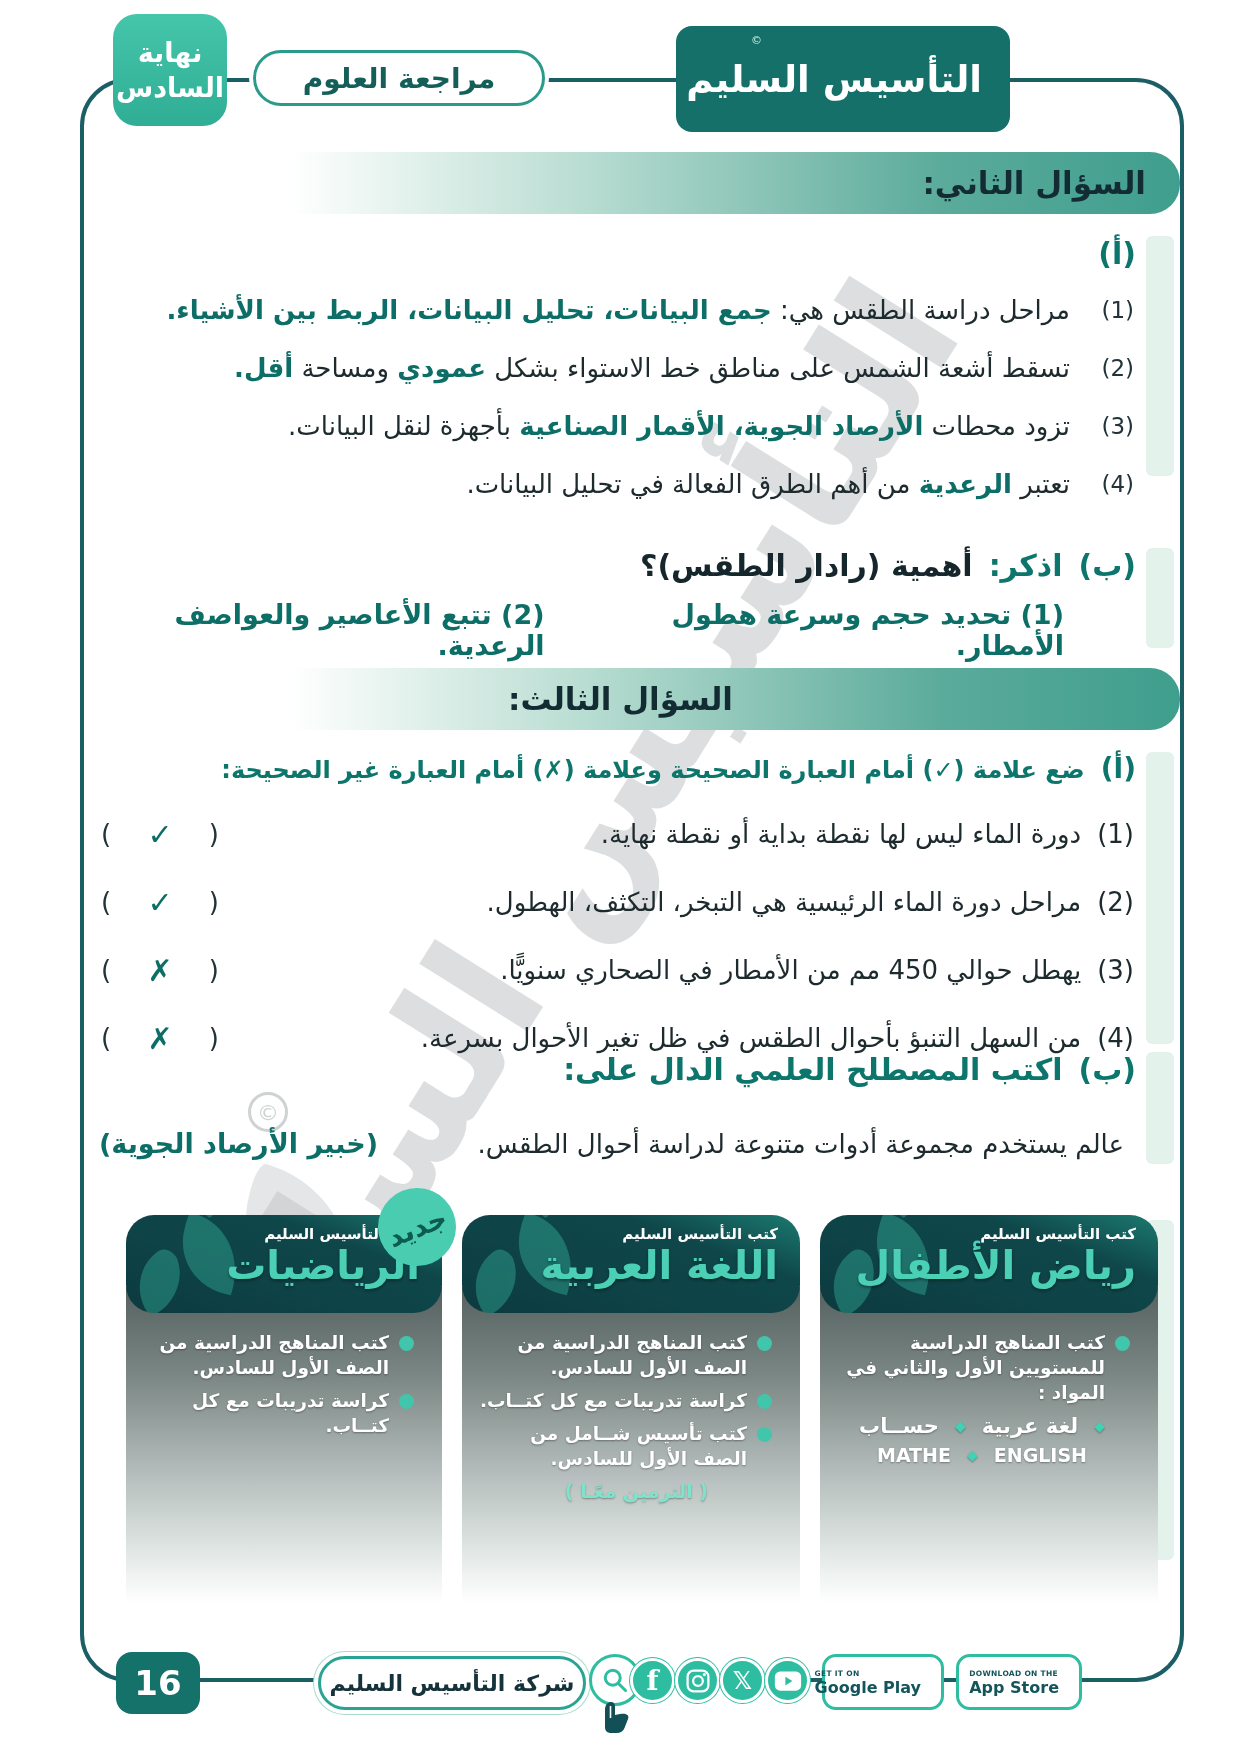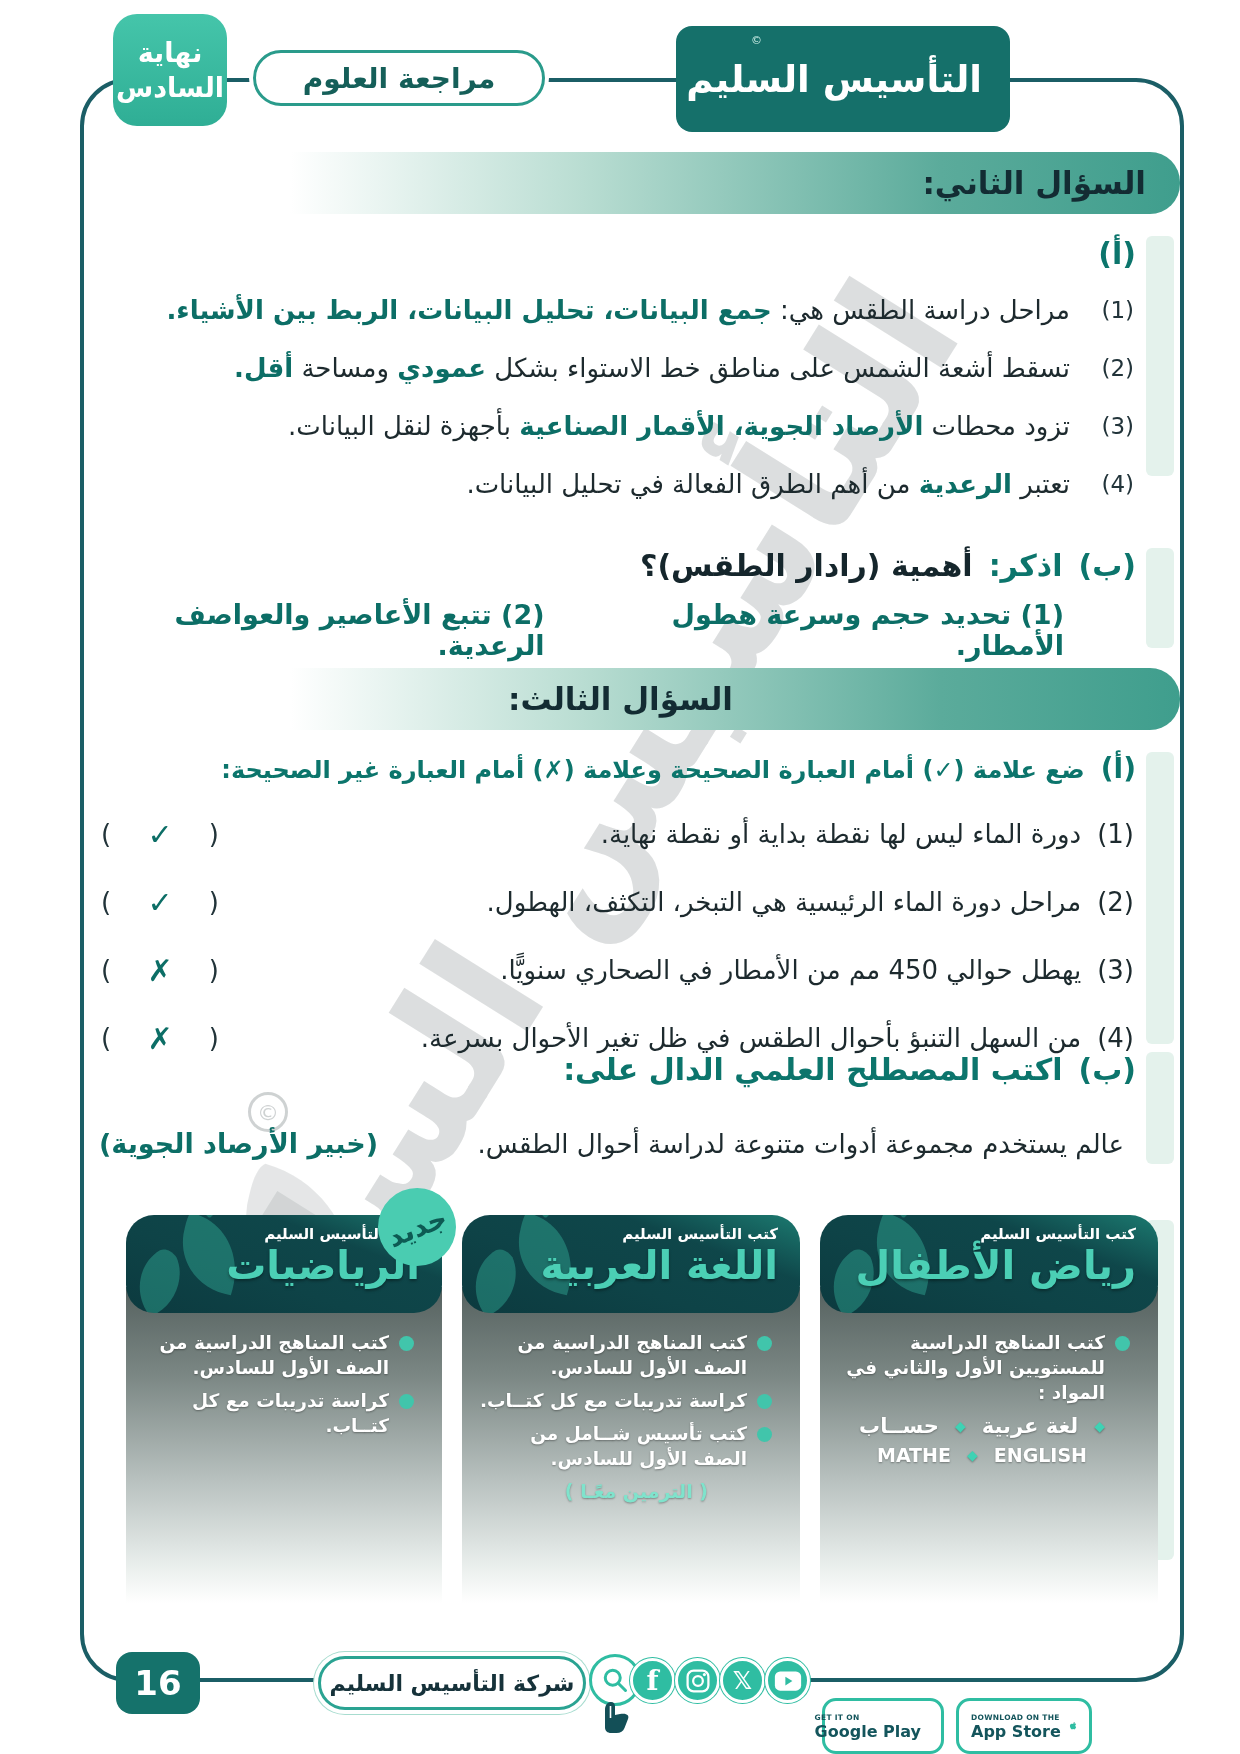--- a/index.html
+++ b/index.html
@@ -136,24 +136,24 @@
   .hand-cursor { position:absolute; left:598px; top:1700px; z-index:4; }
   .soc { position:absolute; top:1658px; width:45px; height:45px; border-radius:50%; z-index:3;
          background:#2fbda2; border:3px solid #fff; box-shadow:0 0 0 1px #2fbda2;
          display:flex; align-items:center; justify-content:center; color:#fff; }
   .soc.fb { left:630px; font-weight:bold; font-size:28px; font-family:"DejaVu Serif",serif; }
   .soc.ig { left:675px; } .soc.x { left:720px; font-weight:bold; font-size:24px; }
   .soc.yt { left:765px; }
   .store-badge {
     position:absolute; top:1654px; height:56px; z-index:3;
     background:#fff; border:3px solid #2fbda2; border-radius:14px;
-    display:flex; align-items:center; gap:8px; padding:0 12px;margin-top:44px;
+    display:flex; align-items:center; gap:8px; padding:0 12px;
   }
   .store-badge.gp { left:822px; width:122px; }
-  .store-badge.as { left:956px; width:136px; }
+  .store-badge.as { left:956px; width:126px; }
   .store-tag { font-size:7.5px; font-weight:bold; color:#14555c; letter-spacing:.3px; }
   .store-name { font-size:16px; font-weight:bold; color:#14555c; line-height:1; white-space:nowrap; }
   .store-text { display:flex; flex-direction:column; gap:2px; direction:ltr; text-align:left; }
 </style>
 </head>
 <body>
 
 <div id="page">
 
   <div class="watermark">التأسيس السليم</div>

